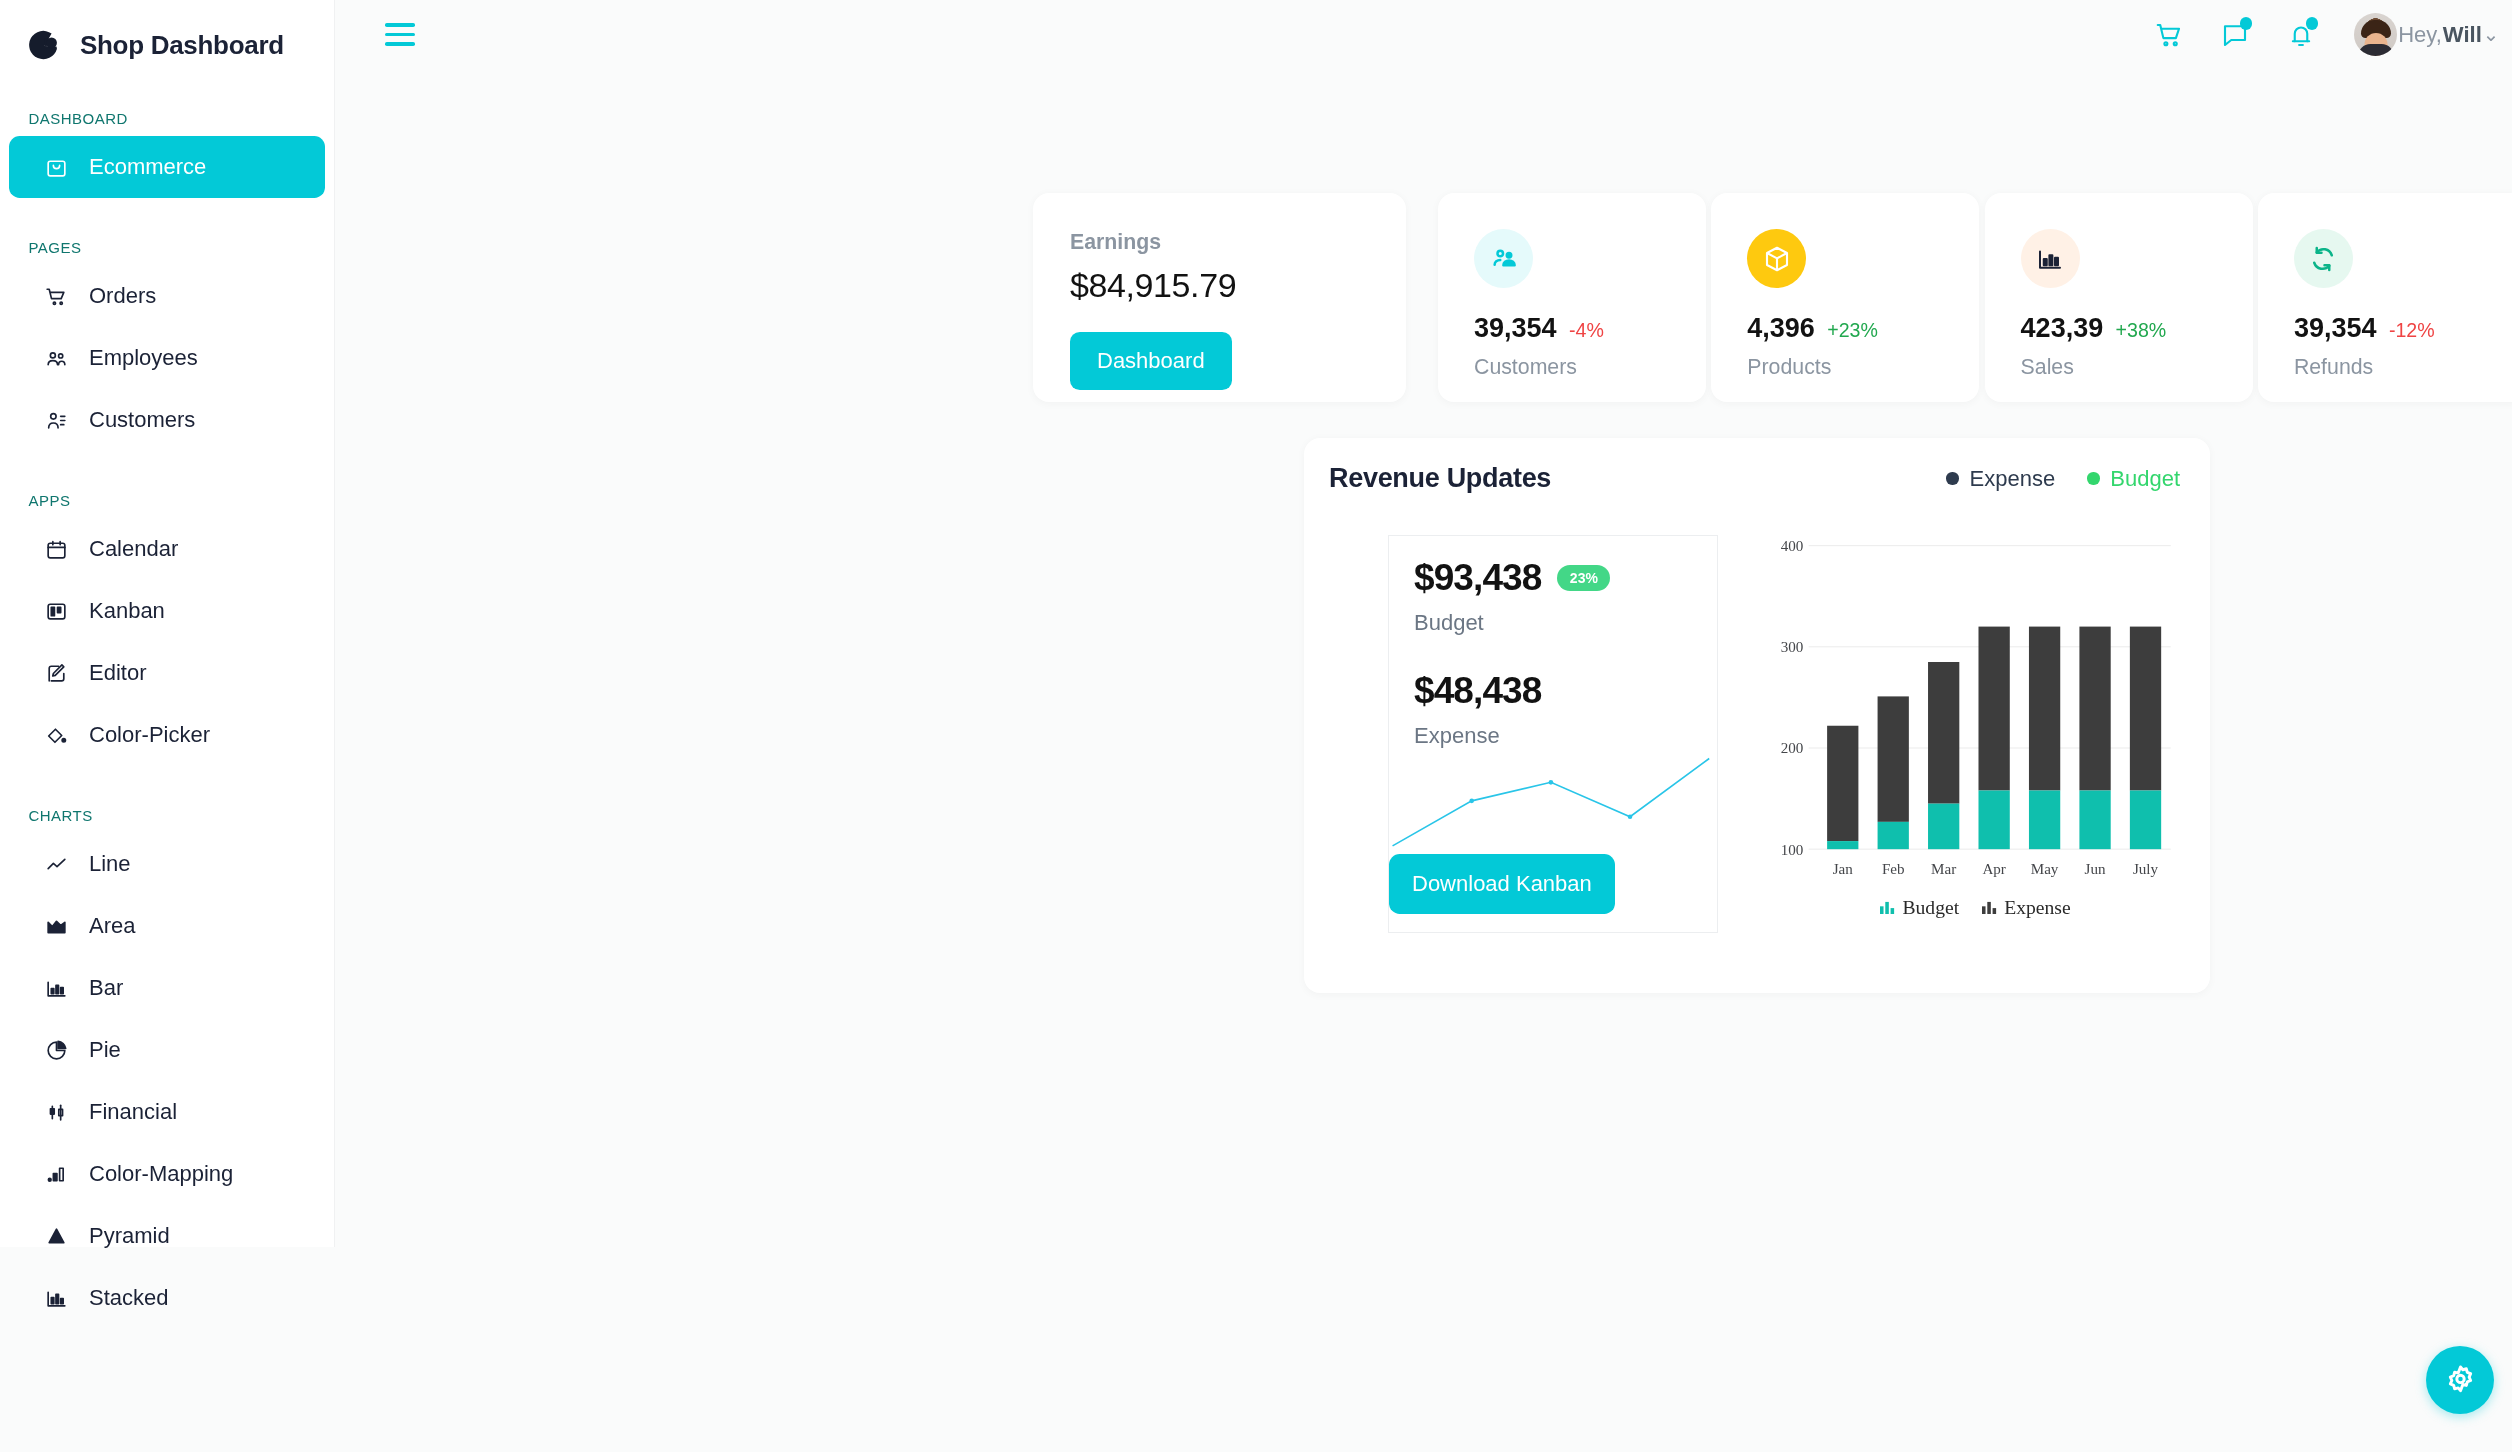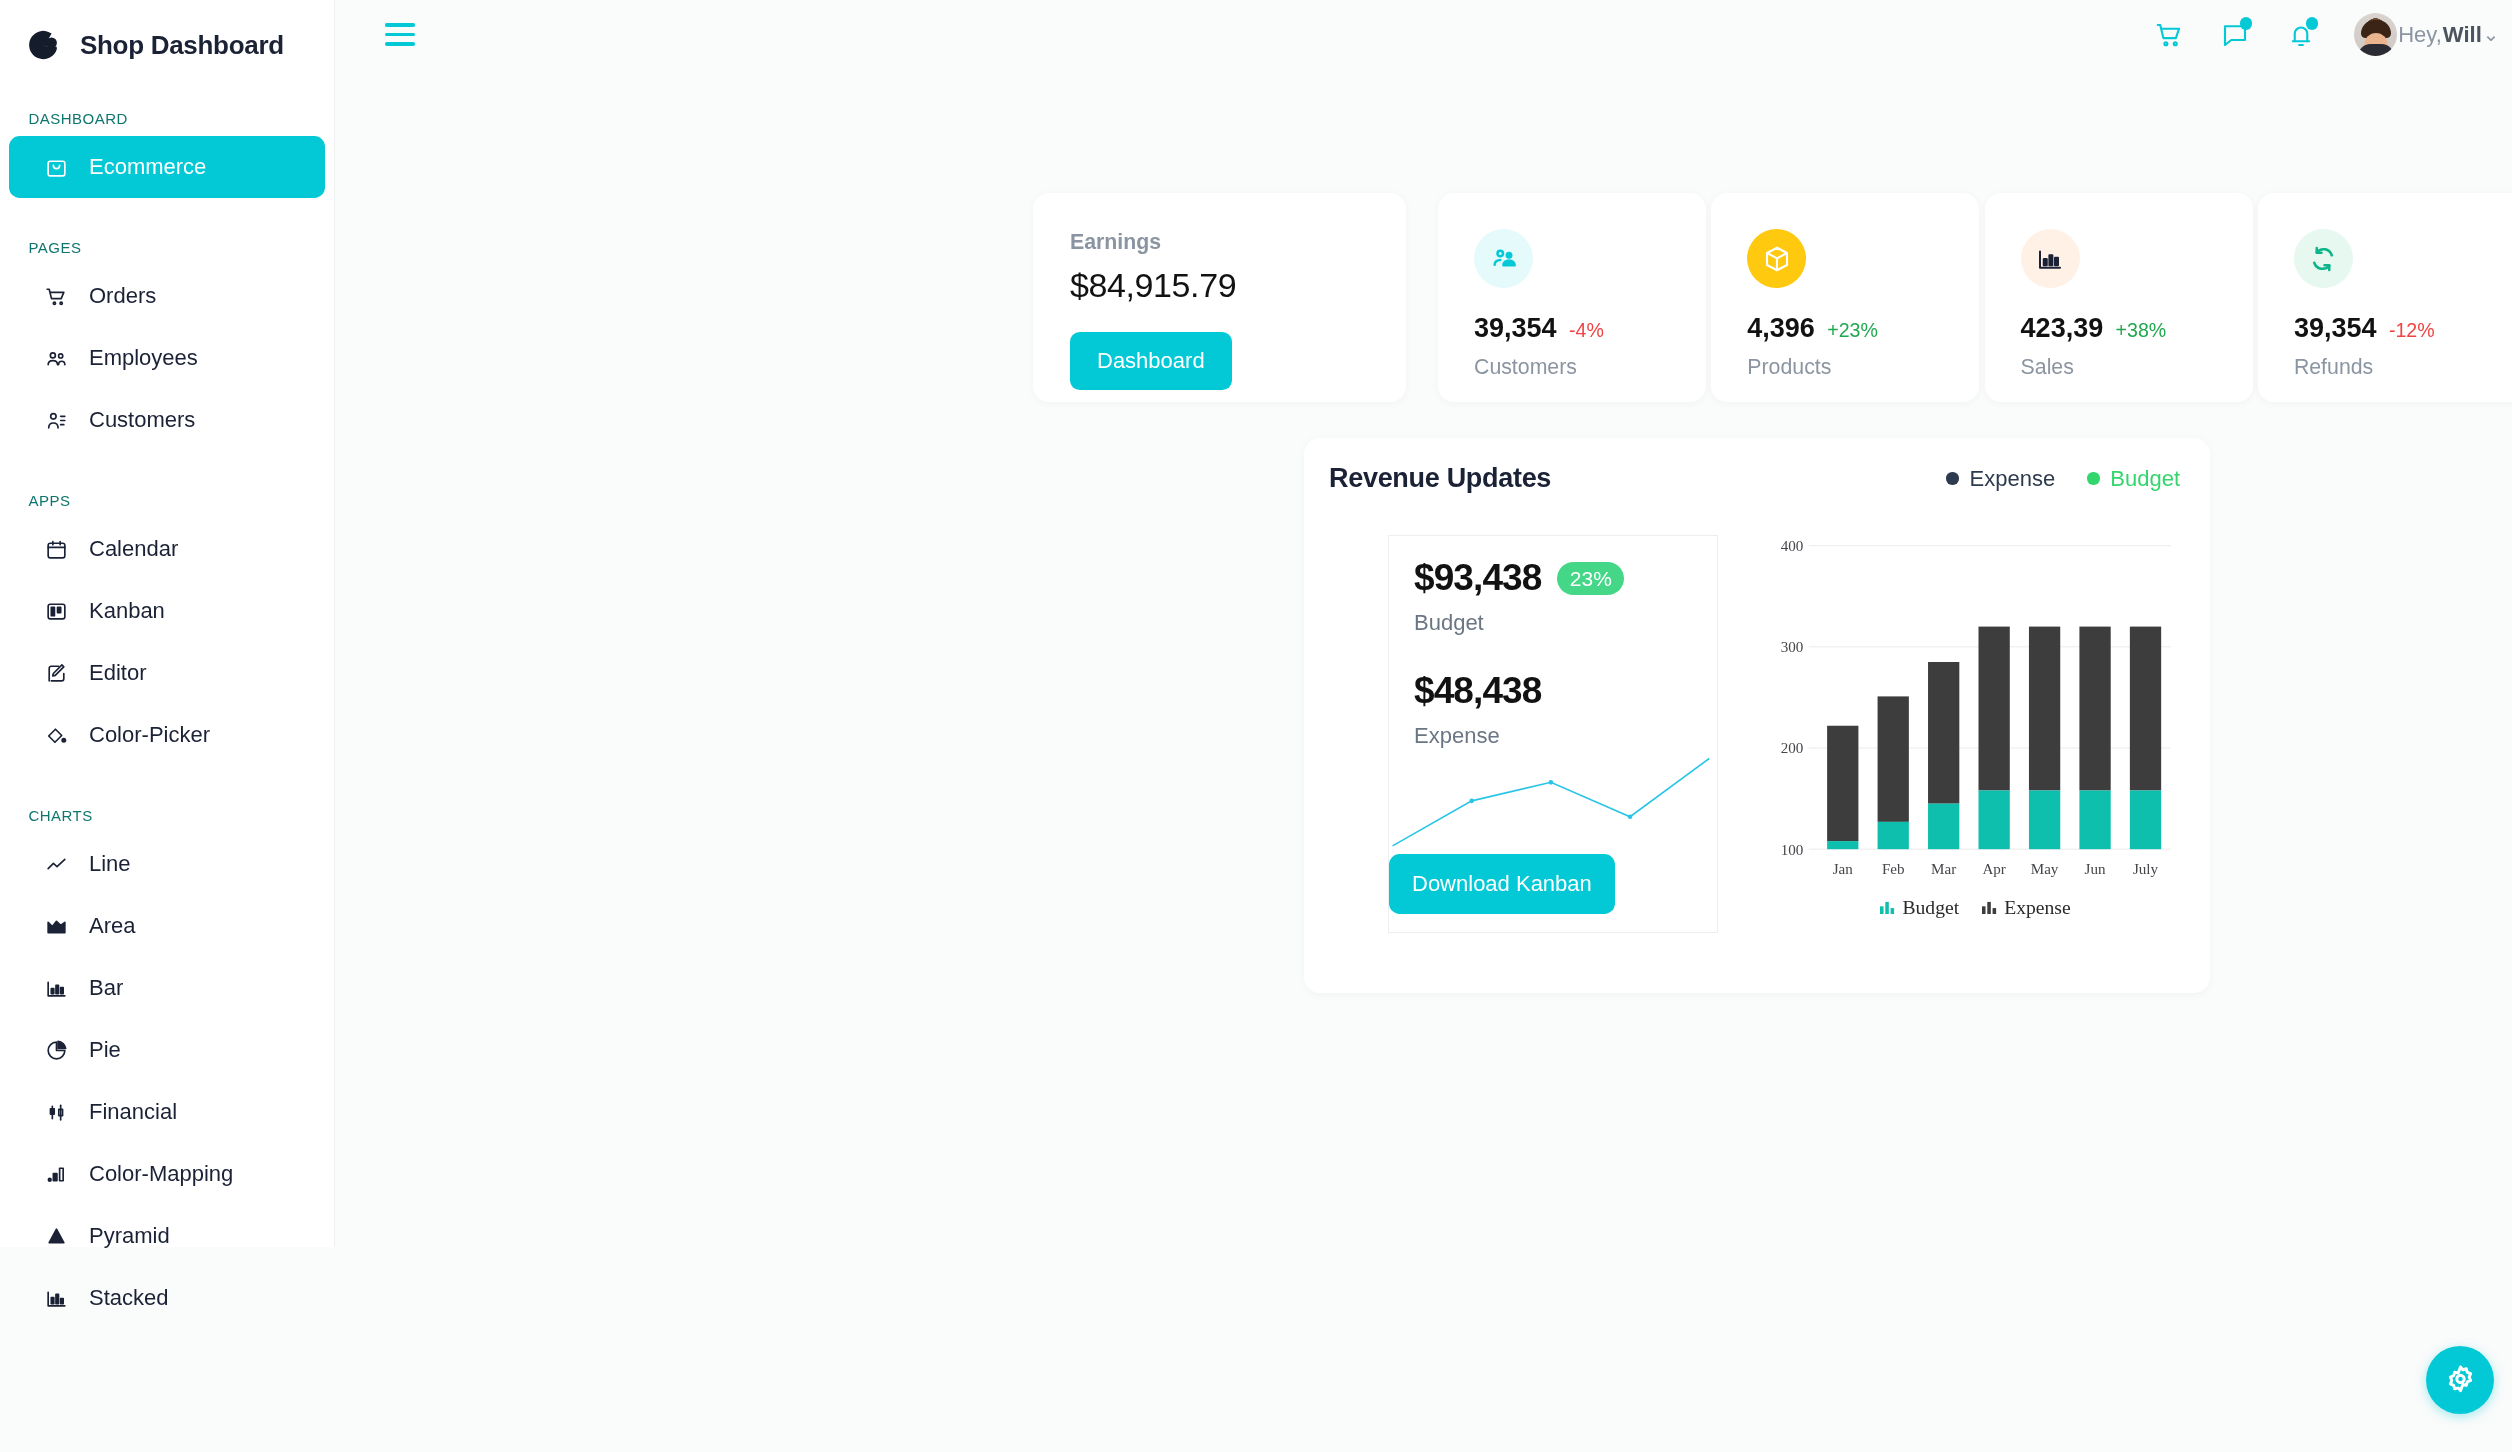--- a/index.html
+++ b/index.html
@@ -131,21 +131,21 @@
 
   .rev-body { display: flex; margin-top: 41px; }
   .budget-card {
     width: 338px; height: 398px; border: 0.9px solid #eceef0;
     margin-left: 59px; padding: 21.3px 0 0 25px; position: relative;
   }
   .bc-row { display: flex; align-items: center; gap: 16px; }
   .bc-amount { font-size: 37px; font-weight: bold; color: #121212; letter-spacing: -0.9px; }
   .bc-badge {
     background: #43d787; color: #fff; border-radius: 18px;
-    font-size: 21px; font-weight: normal; padding: 6.2px 12.4px; line-height: 1;
+    font-size: 14px; font-weight: bold; padding: 6.2px 12.4px; line-height: 1;
   }
   .bc-label { font-size: 22px; color: #6b7684; margin-top: 10.7px; }
   .bc-gap { height: 34px; }
   .spark { position: absolute; left: 0; top: 210px; width: 338px; height: 107px; }
   .btn-report {
     position: absolute; left: 0; bottom: 18px;
     background: #03c9d7; color: #fff; border: none; border-radius: 10.7px;
     font-size: 22px; padding: 17px 23px; cursor: pointer; font-family: inherit;
   }
   .chart-wrap { margin-left: 53px; width: 409px; position: relative; }

